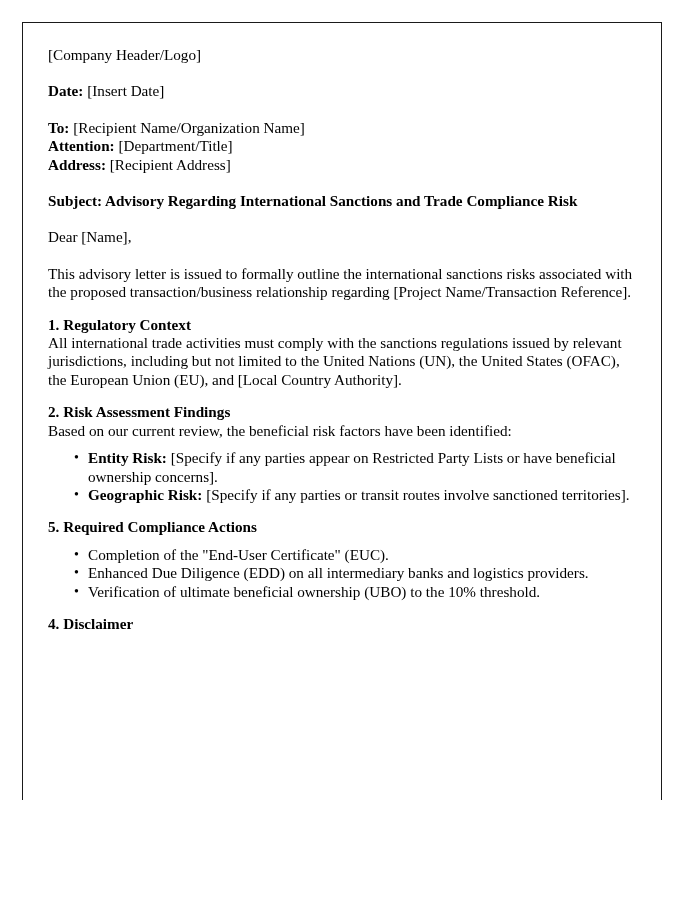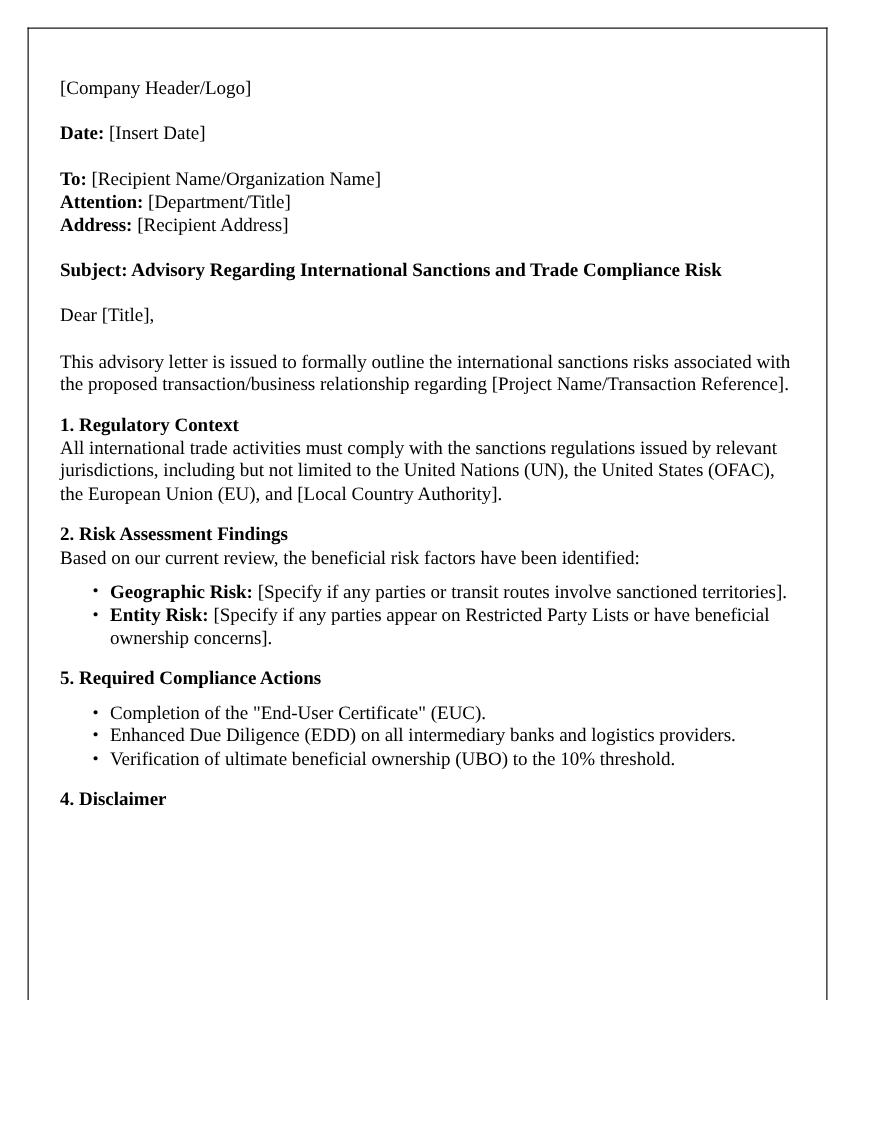--- a/index.html
+++ b/index.html
@@ -25,21 +25,21 @@
     border-top: 1.5px solid #1a1a1a;
     border-left: 1.5px solid #1a1a1a;
     border-right: 1.5px solid #1a1a1a;
     border-bottom: none;
     box-sizing: border-box;
   }
 
   .doc-body {
     position: absolute;
     left: 48px;
-    top: 62px;
+    top: 46px;
     width: 588px;
     font-size: 15.2px;
     line-height: 18.4px;
   }
 
   .block {
     margin: 0;
   }
 
   
@@ -100,41 +100,41 @@
   <p class="block para"><span class="bold">To:</span> <span>[Recipient Name/Organization Name]</span></p>
   <p class="block para"><span class="bold">Attention:</span> <span>[Department/Title]</span></p>
   <p class="block para"><span class="bold">Address:</span> <span>[Recipient Address]</span></p>
 
   <div class="gap-lg"></div>
 
   <p class="block para subject-line">Subject: Advisory Regarding International Sanctions and Trade Compliance Risk</p>
 
   <div class="gap-lg"></div>
 
-  <p class="block para">Dear [Title],</p>
+  <p class="block para">Dear [Name],</p>
 
   <div class="gap-lg"></div>
 
   <p class="block para">This advisory letter is issued to formally outline the international sanctions risks associated with the proposed transaction/business relationship regarding [Project Name/Transaction Reference].</p>
 
   <div class="gap-md"></div>
 
   <p class="block section-heading">1. Regulatory Context</p>
   <p class="block para">All international trade activities must comply with the sanctions regulations issued by relevant jurisdictions, including but not limited to the United Nations (UN), the United States (OFAC), the European Union (EU), and [Local Country Authority].</p>
 
   <div class="gap-md"></div>
 
   <p class="block section-heading">2. Risk Assessment Findings</p>
   <p class="block para">Based on our current review, the beneficial risk factors have been identified:</p>
 
   <div class="gap-sm"></div>
 
   <ul class="bullets">
+    <li><span class="bold">Entity Risk:</span><span> [Specify if any parties appear on Restricted Party Lists or have beneficial ownership concerns].</span></li>
     <li><span class="bold">Geographic Risk:</span><span> [Specify if any parties or transit routes involve sanctioned territories].</span></li>
-    <li><span class="bold">Entity Risk:</span><span> [Specify if any parties appear on Restricted Party Lists or have beneficial ownership concerns].</span></li>
   </ul>
 
   <div class="gap-md"></div>
 
   <p class="block section-heading">5. Required Compliance Actions</p>
 
   <div class="gap-sm"></div>
 
   <ul class="bullets">
     <li><span>Completion of the "End-User Certificate" (EUC).</span></li>

